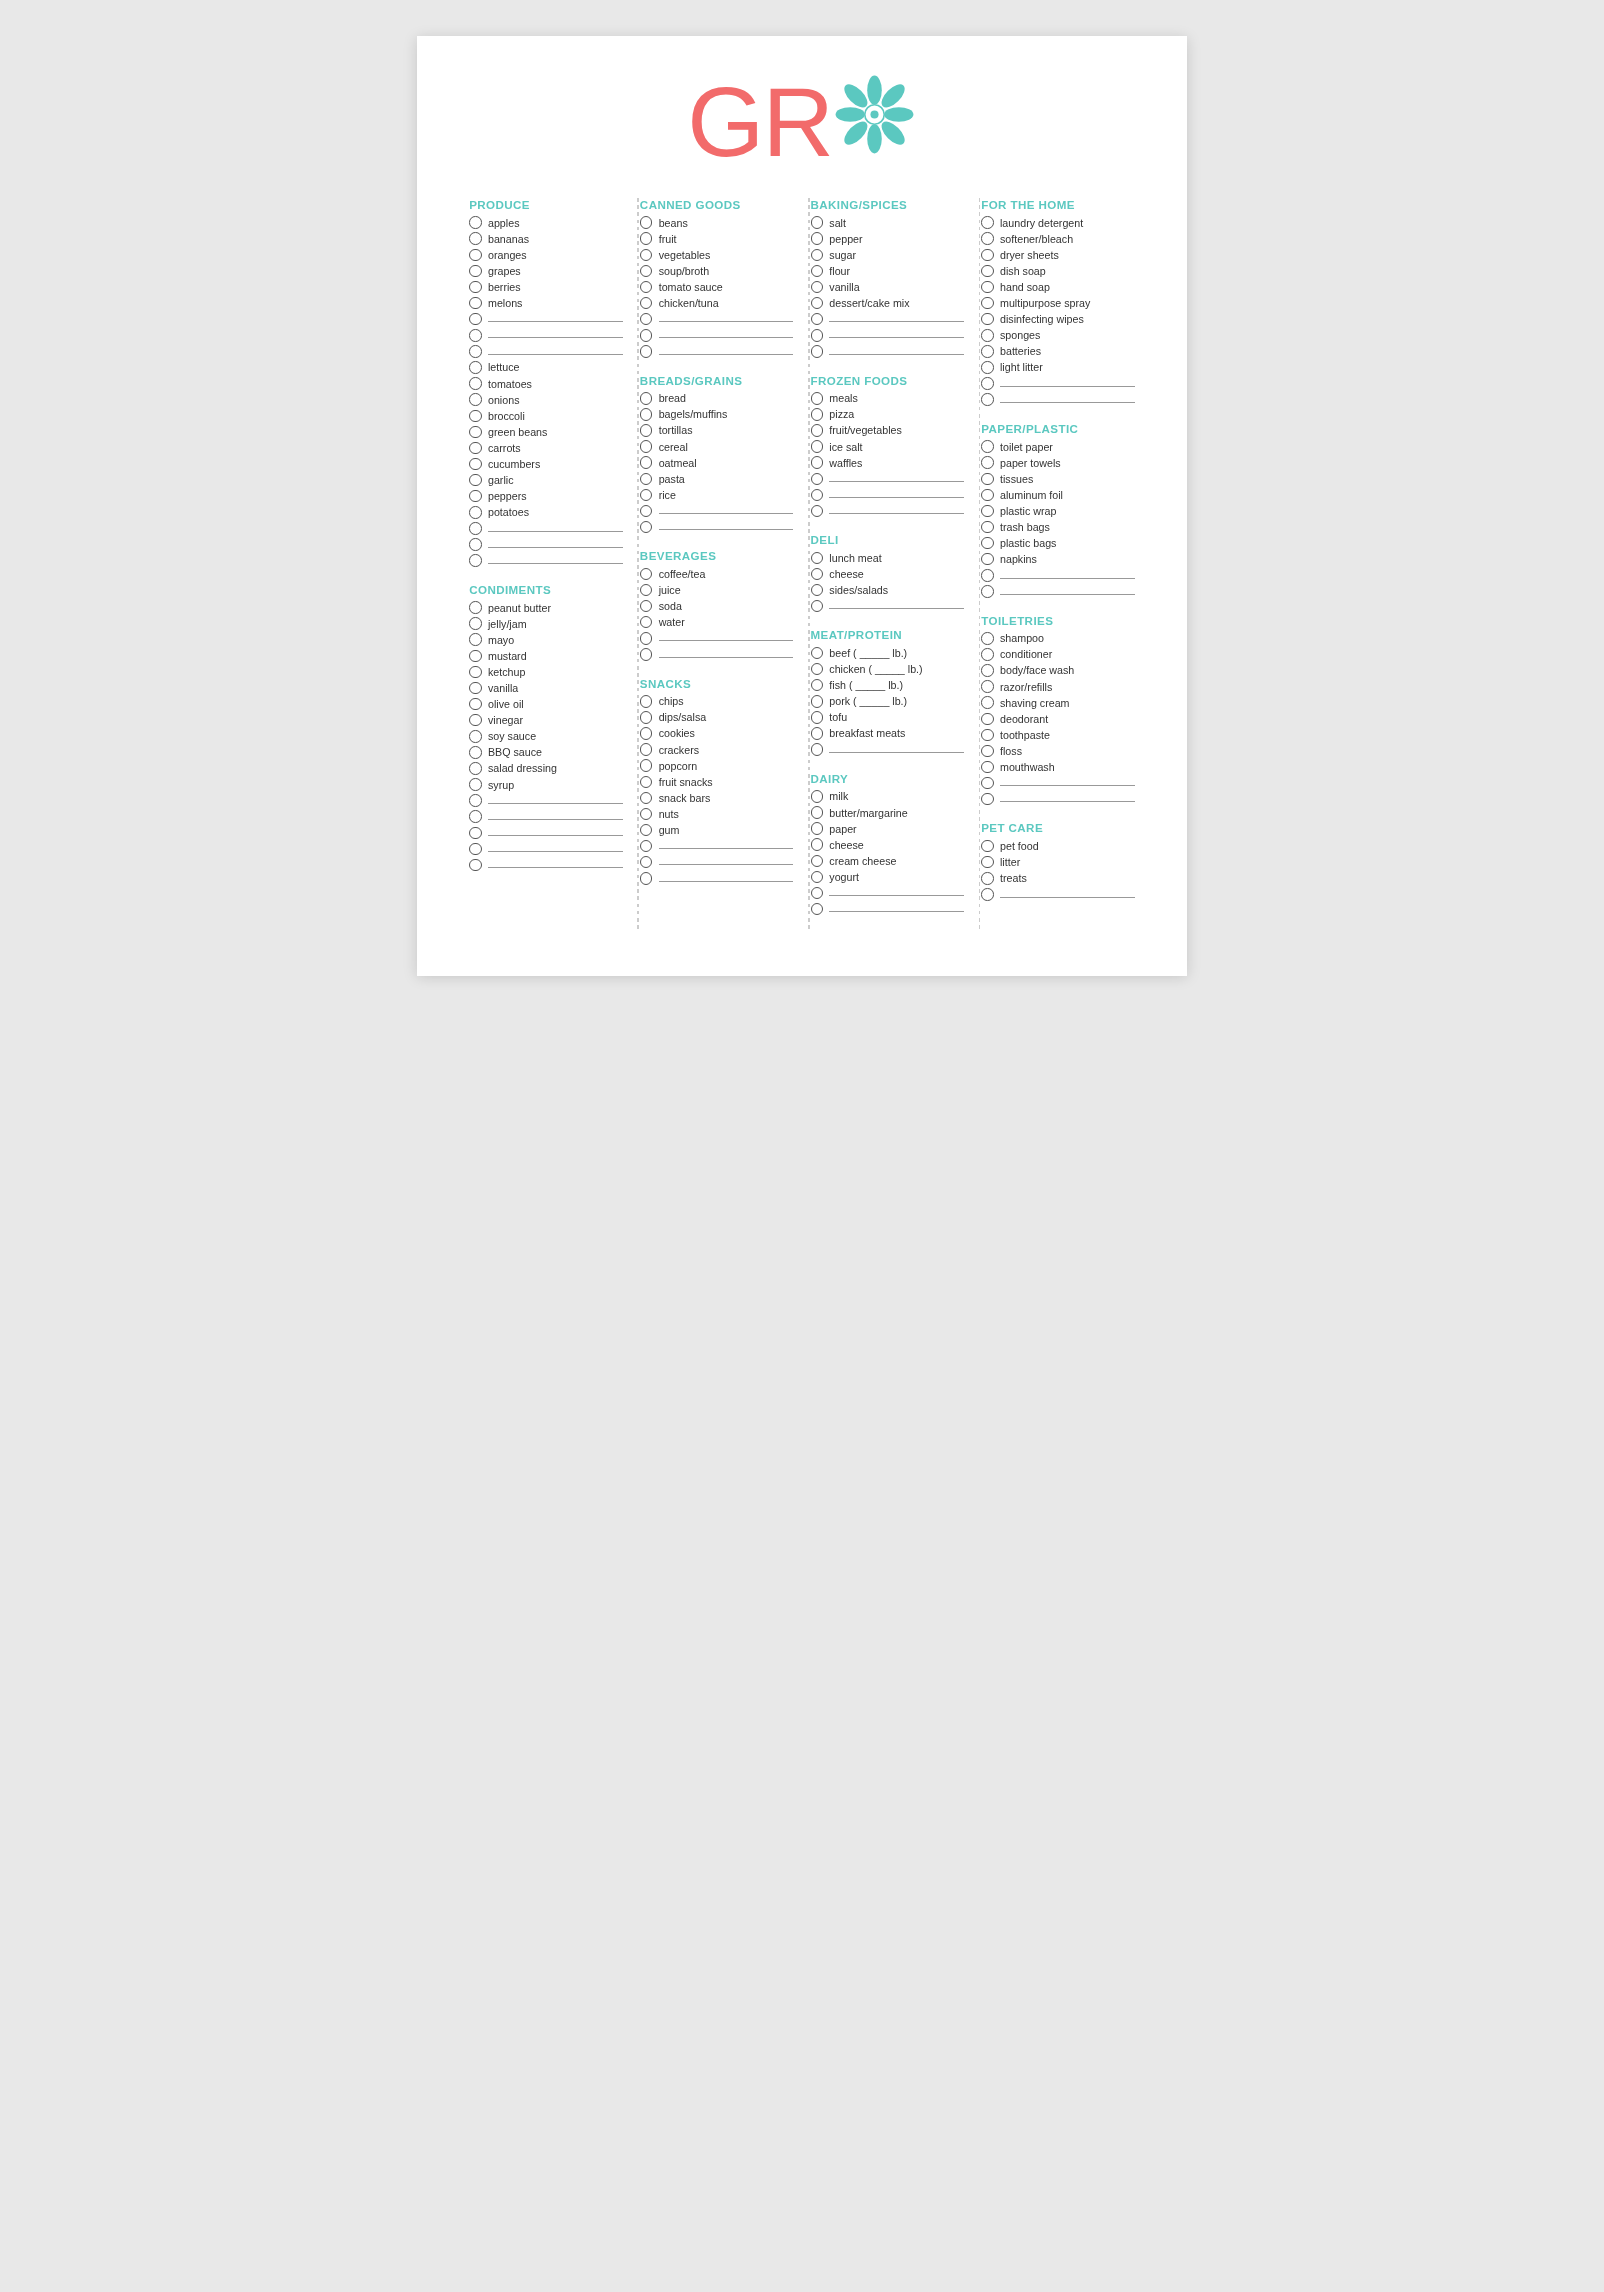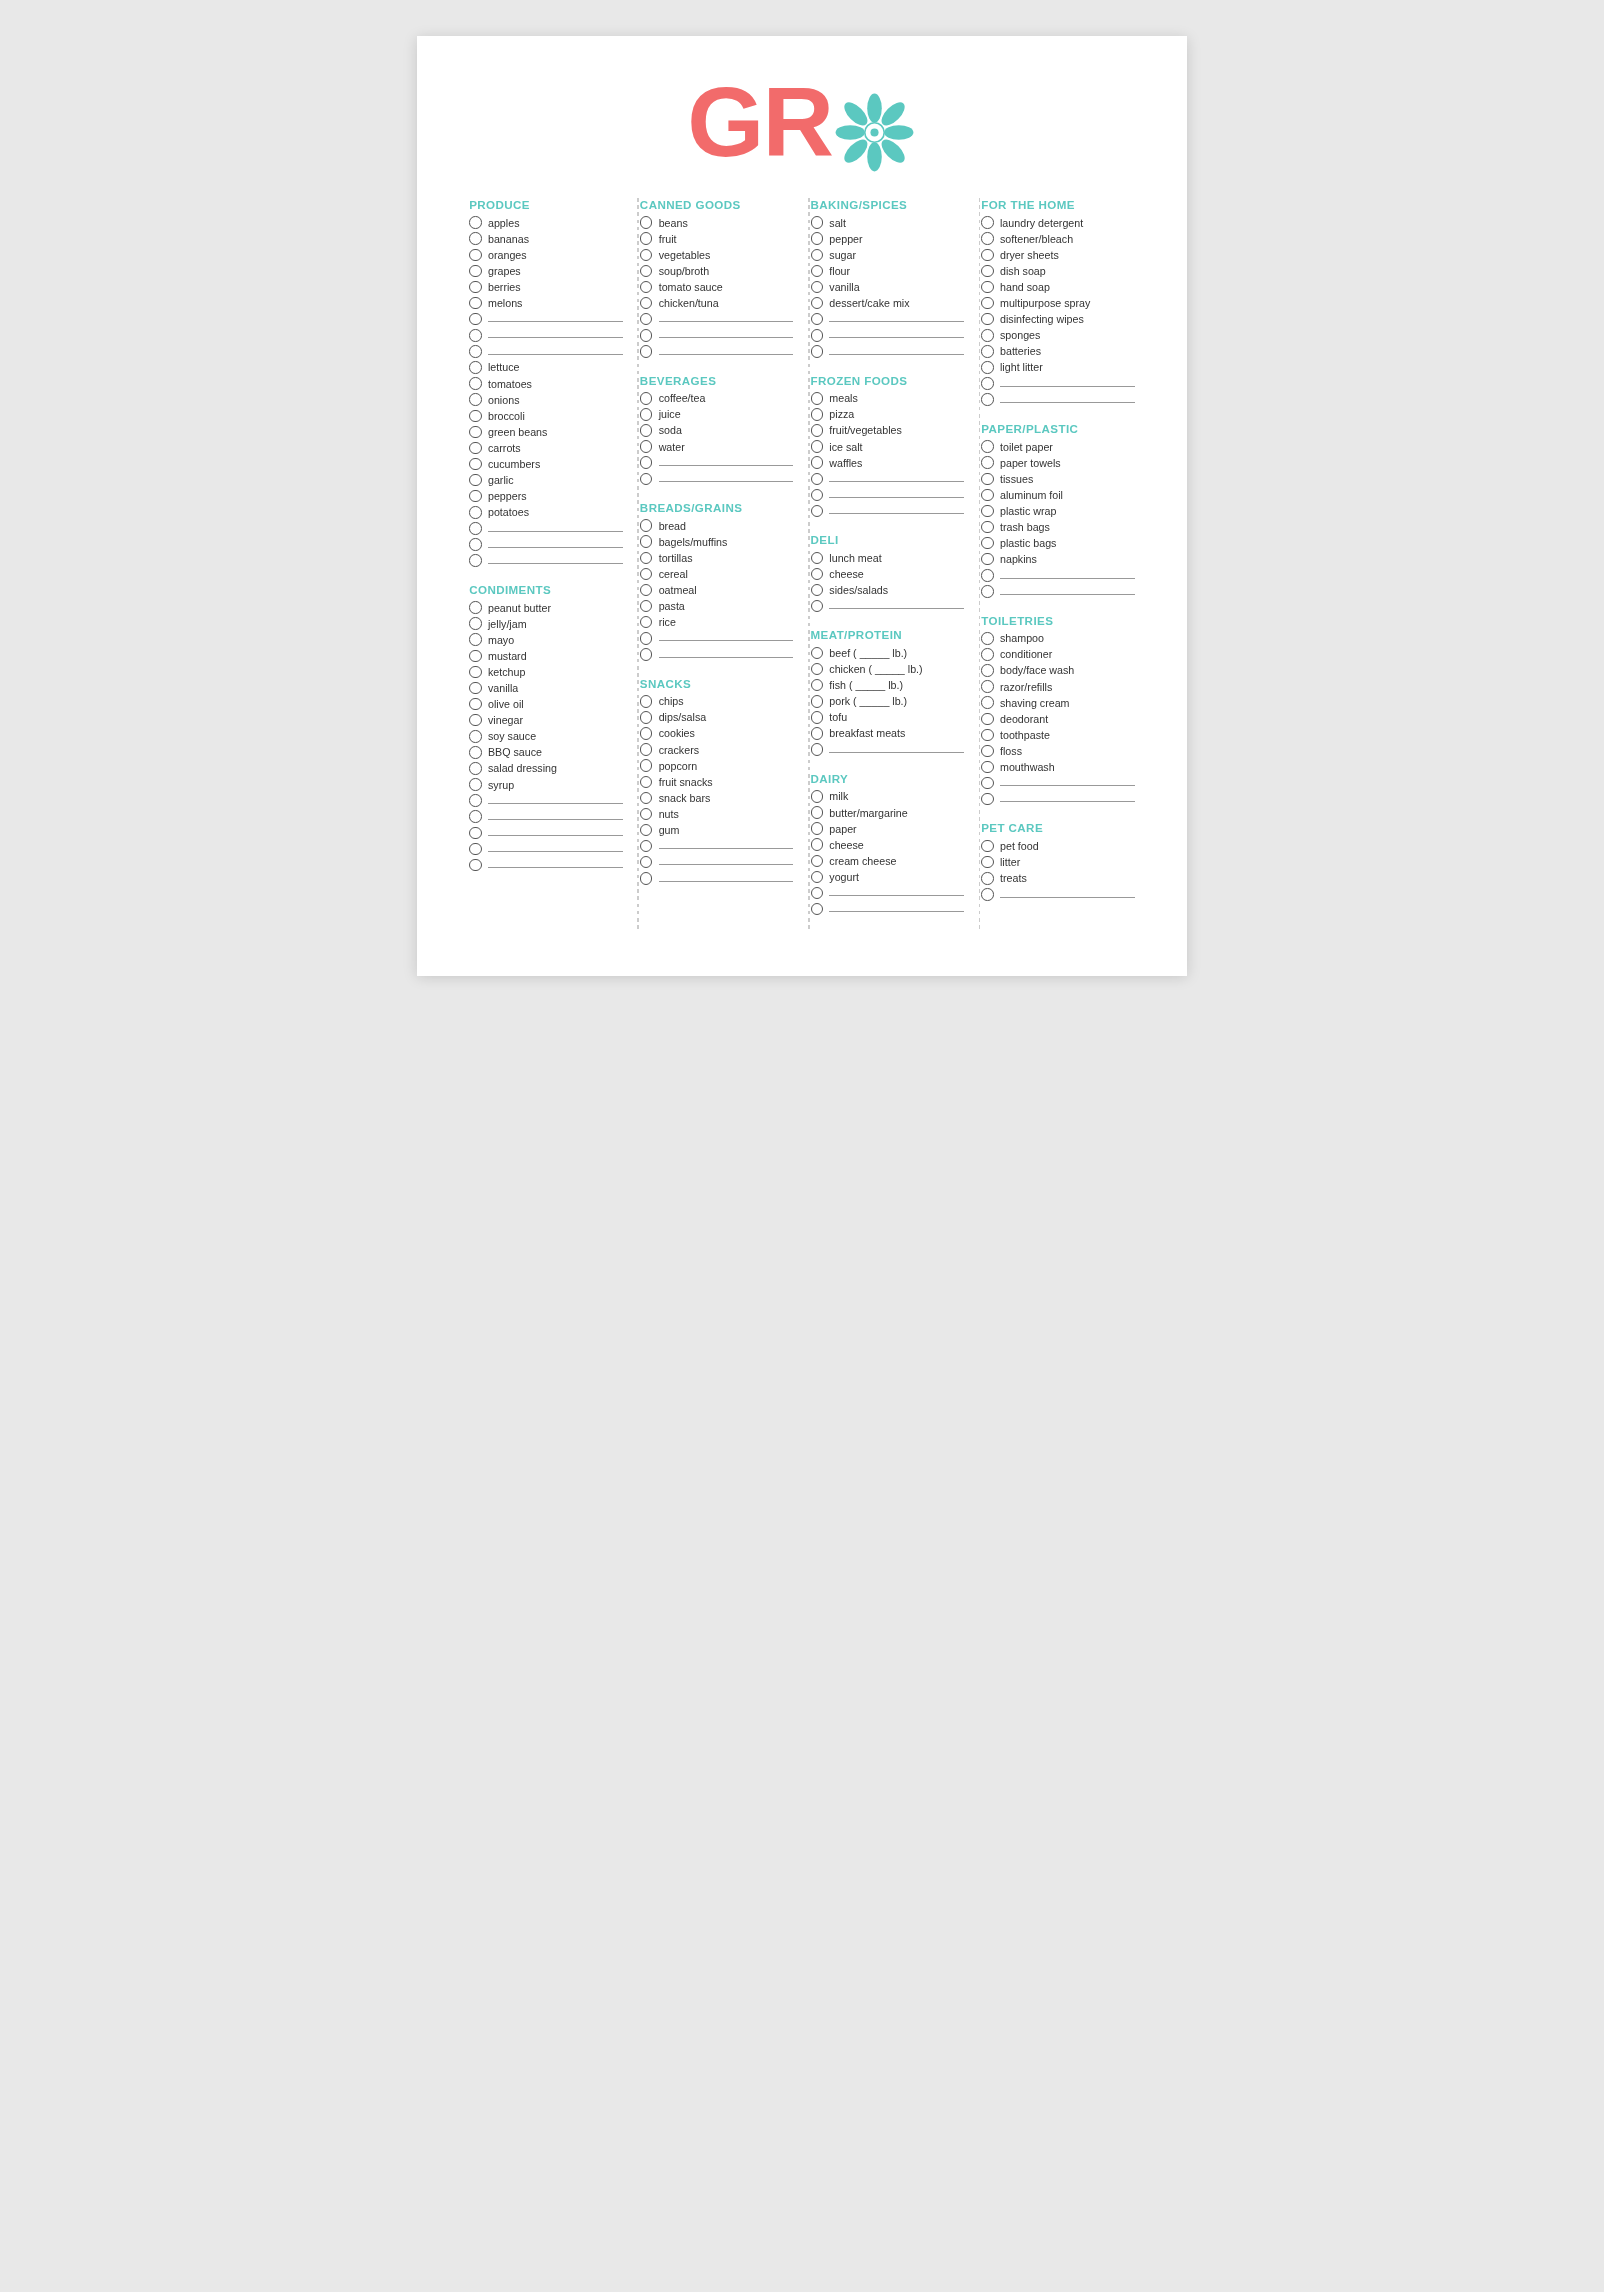--- a/index.html
+++ b/index.html
@@ -18,26 +18,26 @@
       padding: 36px 45px 45px 45px;
       box-shadow: 0 1.8px 13.4px rgba(0,0,0,0.15);
     }
     
     .title-area {
       text-align: center;
       margin-bottom: 27px;
     }
     .title-text {
       font-size: 99px;
-      font-weight: 700;
+      font-weight: 400;
       color: #f26b6b;
       letter-spacing: -1.8px;
       line-height: 1;
       display: flex;
-      align-items: flex-end;
+      align-items: flex-start;
       justify-content: center;
     }
     .flower-icon {
       display: inline-block;
       width: 81px;
       height: 81px;
       margin: 0 1.8px;
       position: relative;
       top: 1.8px;
     }
@@ -339,75 +339,75 @@
           <div class="blank-line">
             <div class="circle"></div>
             <div class="line"></div>
           </div>
           <div class="blank-line">
             <div class="circle"></div>
             <div class="line"></div>
           </div>
         </div>
         <div class="section">
+          <div class="section-title">BREADS/GRAINS</div>
+          <div class="item">
+            <div class="circle"></div>
+            <span class="item-text">bread</span>
+          </div>
+          <div class="item">
+            <div class="circle"></div>
+            <span class="item-text">bagels/muffins</span>
+          </div>
+          <div class="item">
+            <div class="circle"></div>
+            <span class="item-text">tortillas</span>
+          </div>
+          <div class="item">
+            <div class="circle"></div>
+            <span class="item-text">cereal</span>
+          </div>
+          <div class="item">
+            <div class="circle"></div>
+            <span class="item-text">oatmeal</span>
+          </div>
+          <div class="item">
+            <div class="circle"></div>
+            <span class="item-text">pasta</span>
+          </div>
+          <div class="item">
+            <div class="circle"></div>
+            <span class="item-text">rice</span>
+          </div>
+          <div class="blank-line">
+            <div class="circle"></div>
+            <div class="line"></div>
+          </div>
+          <div class="blank-line">
+            <div class="circle"></div>
+            <div class="line"></div>
+          </div>
+        </div>
+        <div class="section">
           <div class="section-title">BEVERAGES</div>
           <div class="item">
             <div class="circle"></div>
             <span class="item-text">coffee/tea</span>
           </div>
           <div class="item">
             <div class="circle"></div>
             <span class="item-text">juice</span>
           </div>
           <div class="item">
             <div class="circle"></div>
             <span class="item-text">soda</span>
           </div>
           <div class="item">
             <div class="circle"></div>
             <span class="item-text">water</span>
-          </div>
-          <div class="blank-line">
-            <div class="circle"></div>
-            <div class="line"></div>
-          </div>
-          <div class="blank-line">
-            <div class="circle"></div>
-            <div class="line"></div>
-          </div>
-        </div>
-        <div class="section">
-          <div class="section-title">BREADS/GRAINS</div>
-          <div class="item">
-            <div class="circle"></div>
-            <span class="item-text">bread</span>
-          </div>
-          <div class="item">
-            <div class="circle"></div>
-            <span class="item-text">bagels/muffins</span>
-          </div>
-          <div class="item">
-            <div class="circle"></div>
-            <span class="item-text">tortillas</span>
-          </div>
-          <div class="item">
-            <div class="circle"></div>
-            <span class="item-text">cereal</span>
-          </div>
-          <div class="item">
-            <div class="circle"></div>
-            <span class="item-text">oatmeal</span>
-          </div>
-          <div class="item">
-            <div class="circle"></div>
-            <span class="item-text">pasta</span>
-          </div>
-          <div class="item">
-            <div class="circle"></div>
-            <span class="item-text">rice</span>
           </div>
           <div class="blank-line">
             <div class="circle"></div>
             <div class="line"></div>
           </div>
           <div class="blank-line">
             <div class="circle"></div>
             <div class="line"></div>
           </div>
         </div>

